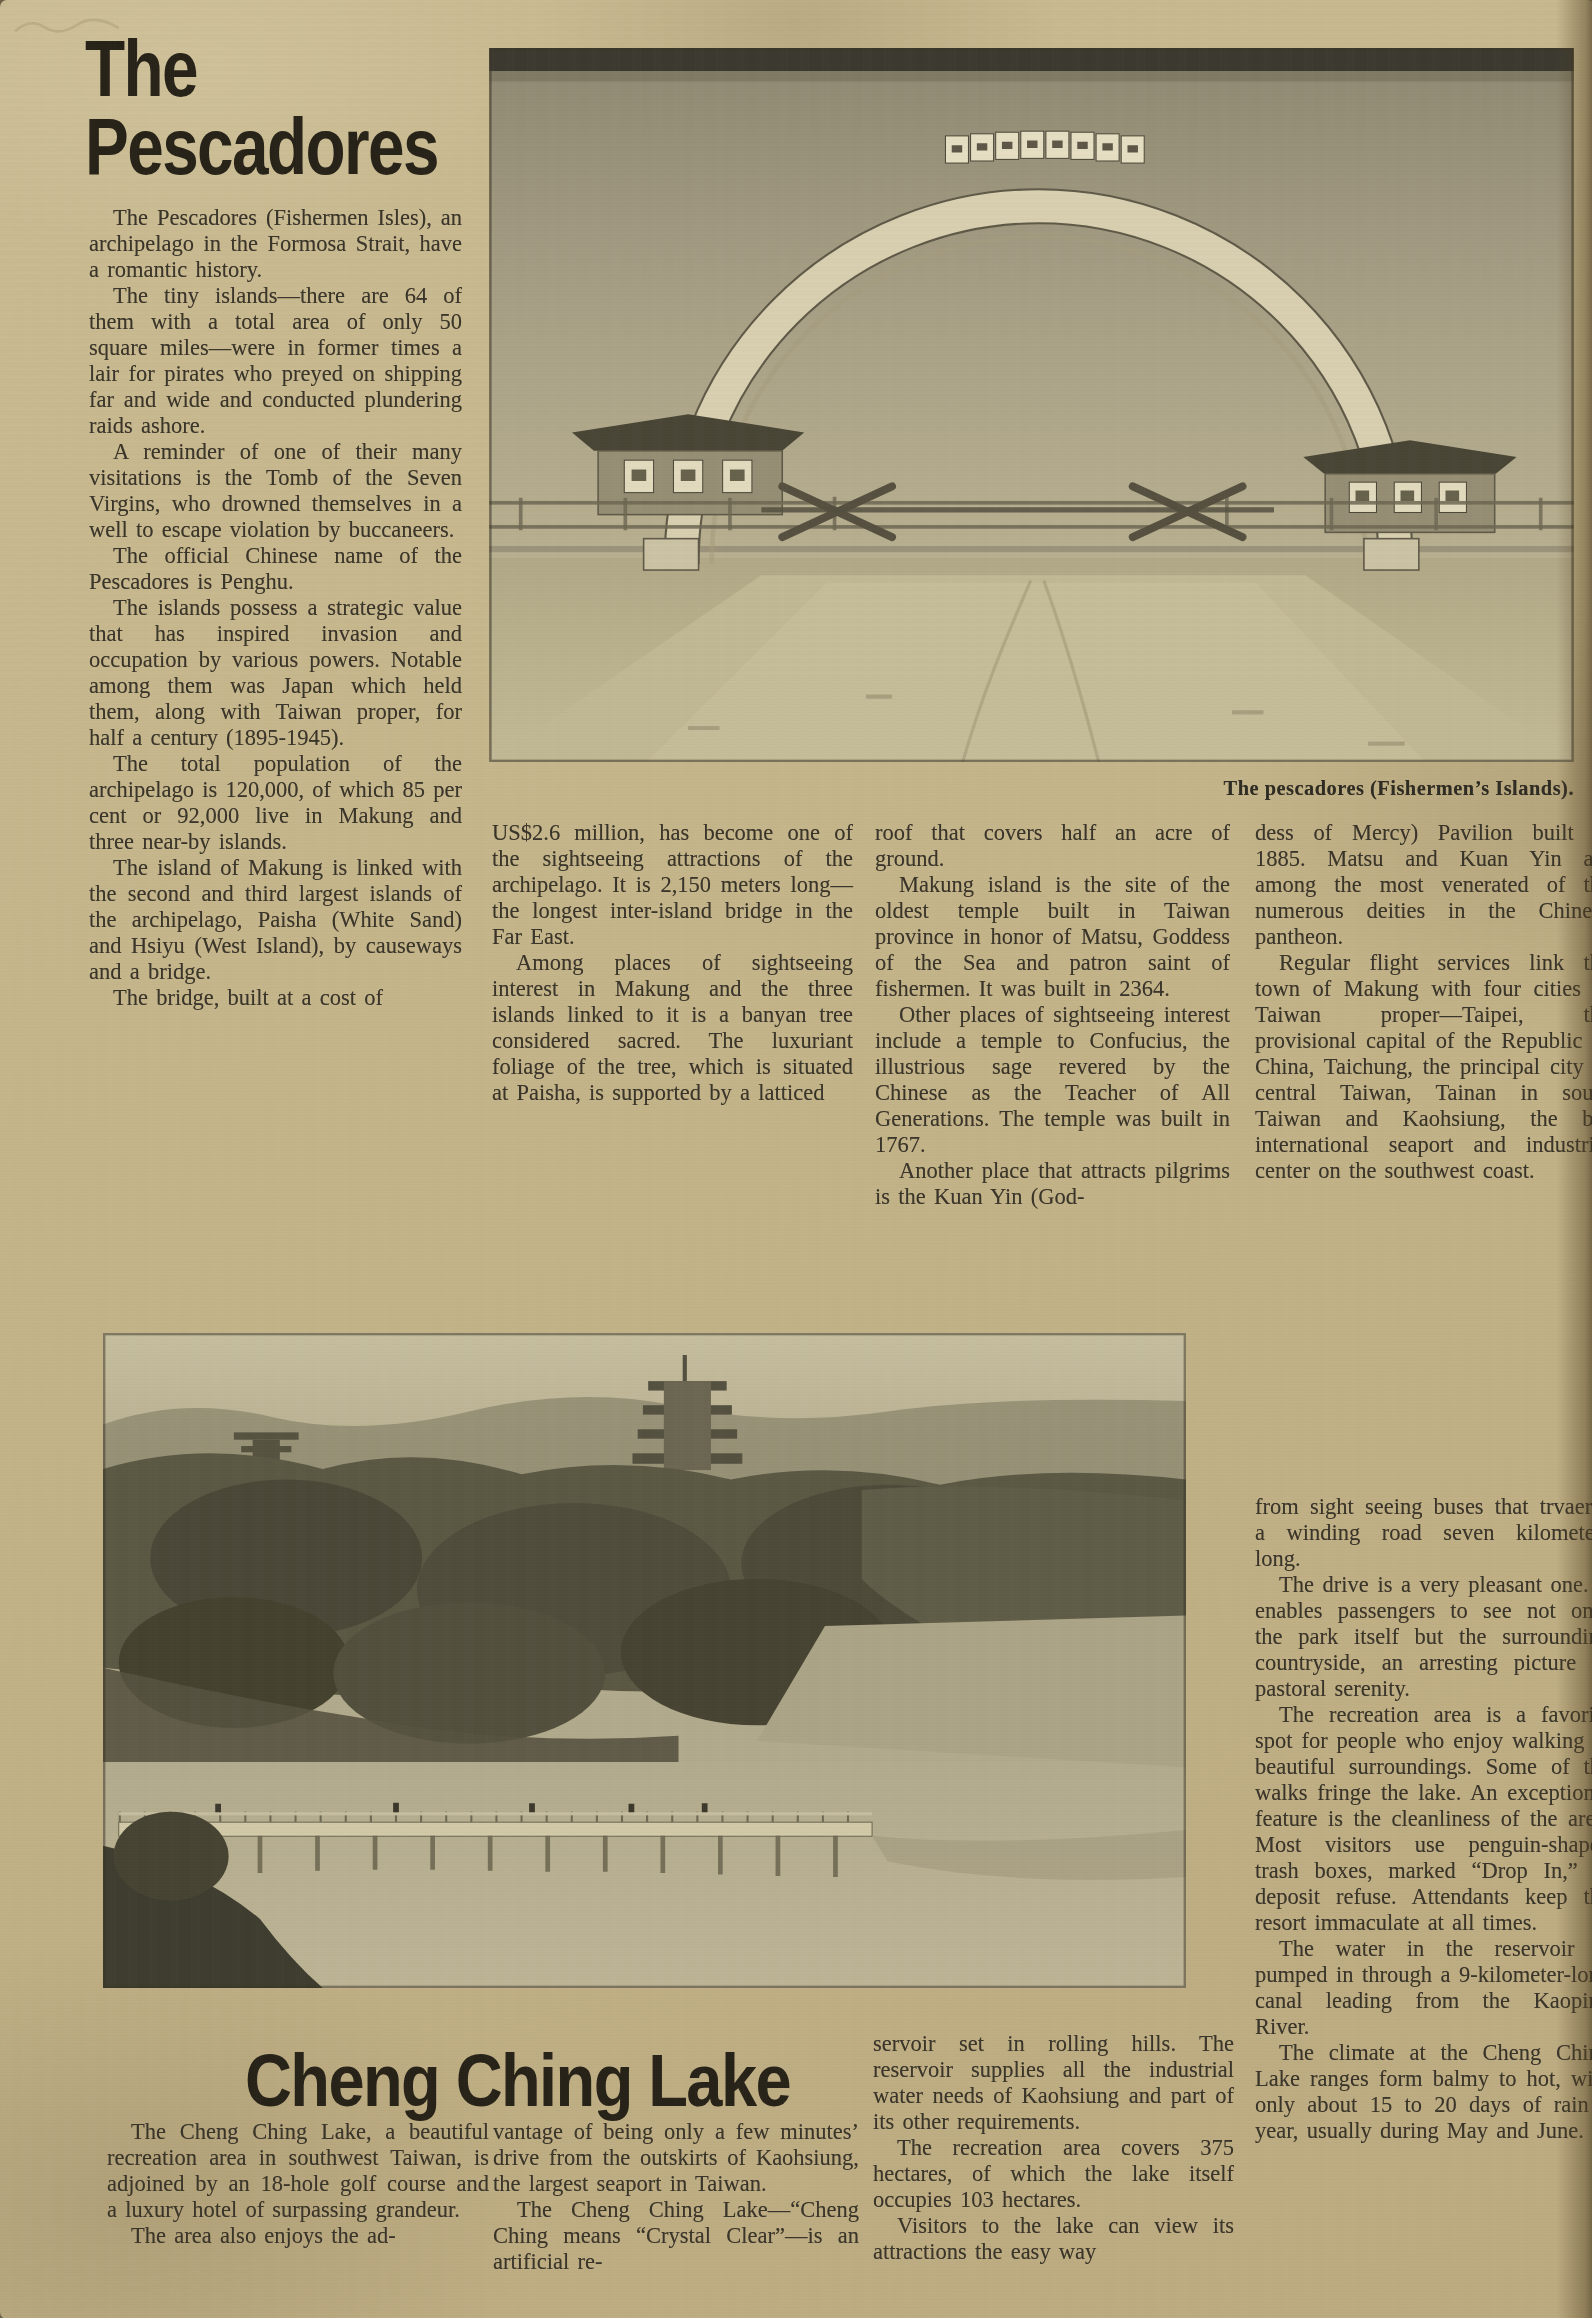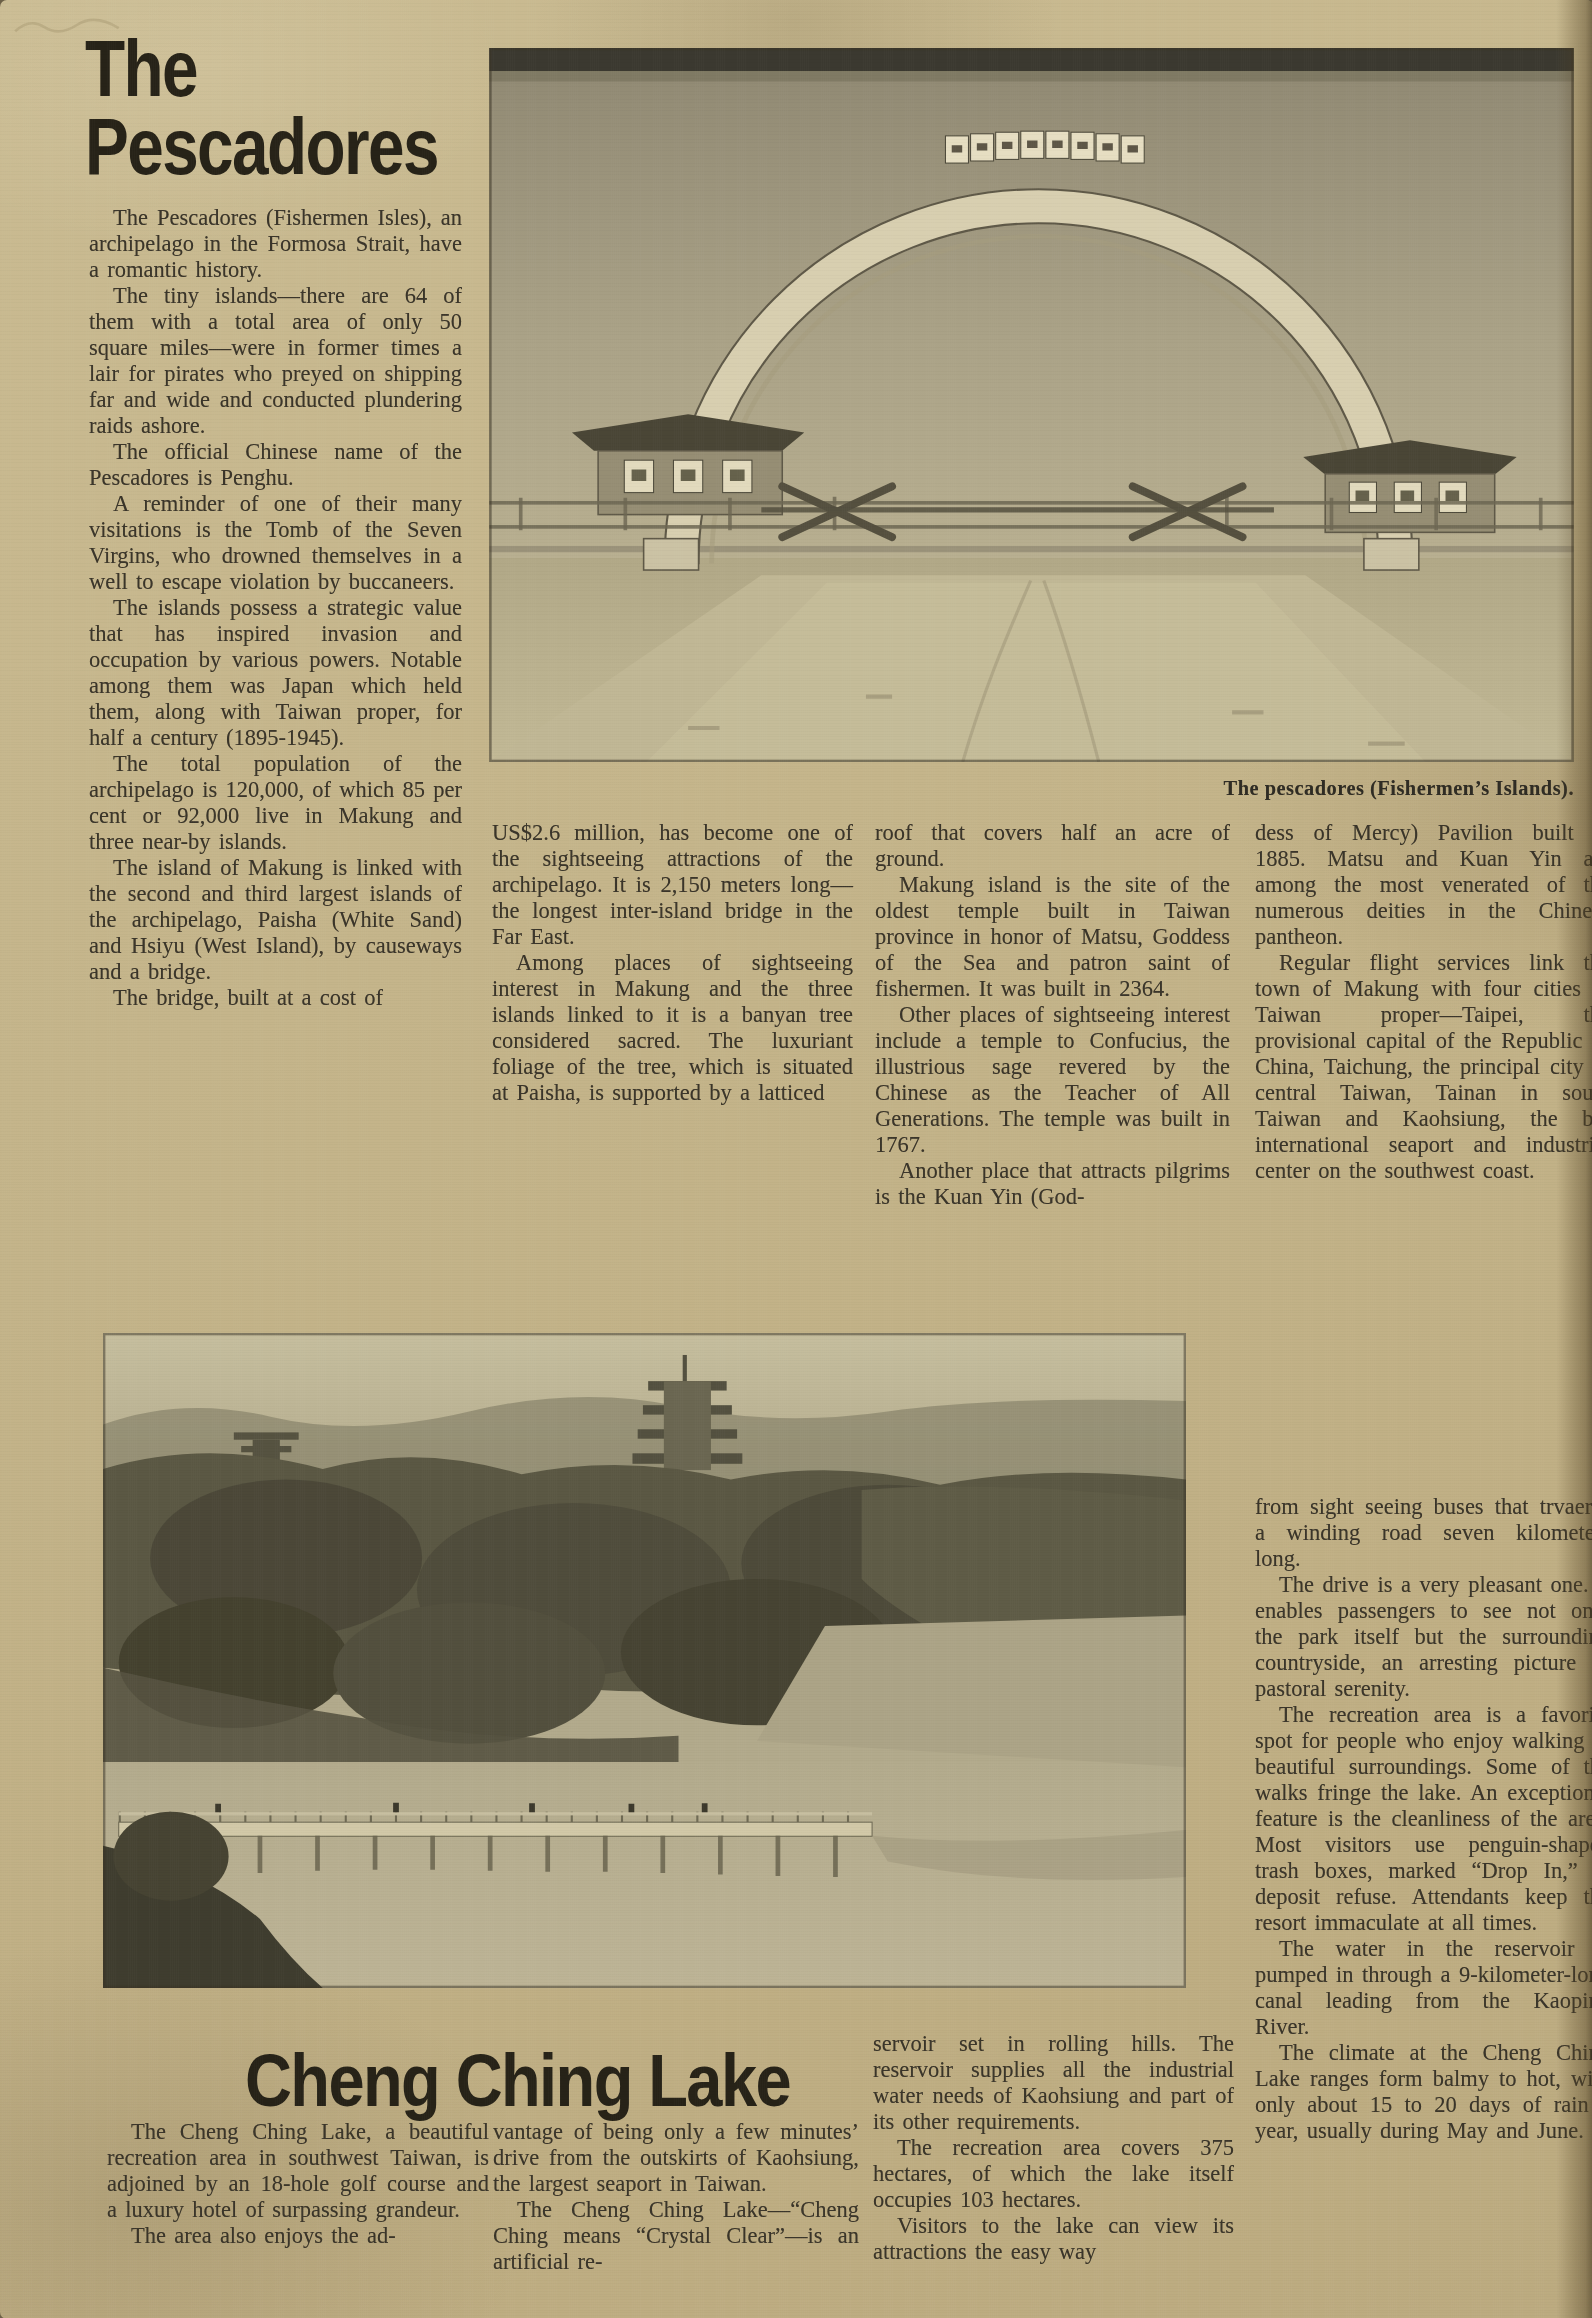--- a/index.html
+++ b/index.html
@@ -50,22 +50,22 @@
 
   <svg id="scribble" width="115" height="37" viewBox="0 0 220 70">
     <path d="M8,46 q28,-26 56,-8 t62,-4 t80,6" fill="none" stroke="#93855f" stroke-width="5" opacity=".55"></path>
   </svg>
 
   <div id="headline1" class="headline">The Pescadores</div>
 
   <div id="leftcol" class="bodycol">
     <p>The Pescadores (Fishermen Isles), an archipelago in the Formosa Strait, have a romantic history.</p>
     <p>The tiny islands—there are 64 of them with a total area of only 50 square miles—were in former times a lair for pirates who preyed on shipping far and wide and conducted plundering raids ashore.</p>
+    <p>A reminder of one of their many visitations is the Tomb of the Seven Virgins, who drowned themselves in a well to escape violation by buccaneers.</p>
     <p>The official Chinese name of the Pescadores is Penghu.</p>
-    <p>A reminder of one of their many visitations is the Tomb of the Seven Virgins, who drowned themselves in a well to escape violation by buccaneers.</p>
     <p>The islands possess a strategic value that has inspired invasion and occupation by various powers. Notable among them was Japan which held them, along with Taiwan proper, for half a century (1895-1945).</p>
     <p>The total population of the archipelago is 120,000, of which 85 per cent or 92,000 live in Makung and three near-by islands.</p>
     <p>The island of Makung is linked with the second and third largest islands of the archipelago, Paisha (White Sand) and Hsiyu (West Island), by causeways and a bridge.</p>
     <p>The bridge, built at a cost of</p>
   </div>
 
   <svg id="photo1" class="photo" width="1085" height="714" viewBox="0 0 2073 1365">
     <defs>
       <linearGradient id="skyg" x1="0" y1="0" x2="0" y2="1">
         <stop offset="0" stop-color="#8f8872"></stop>

